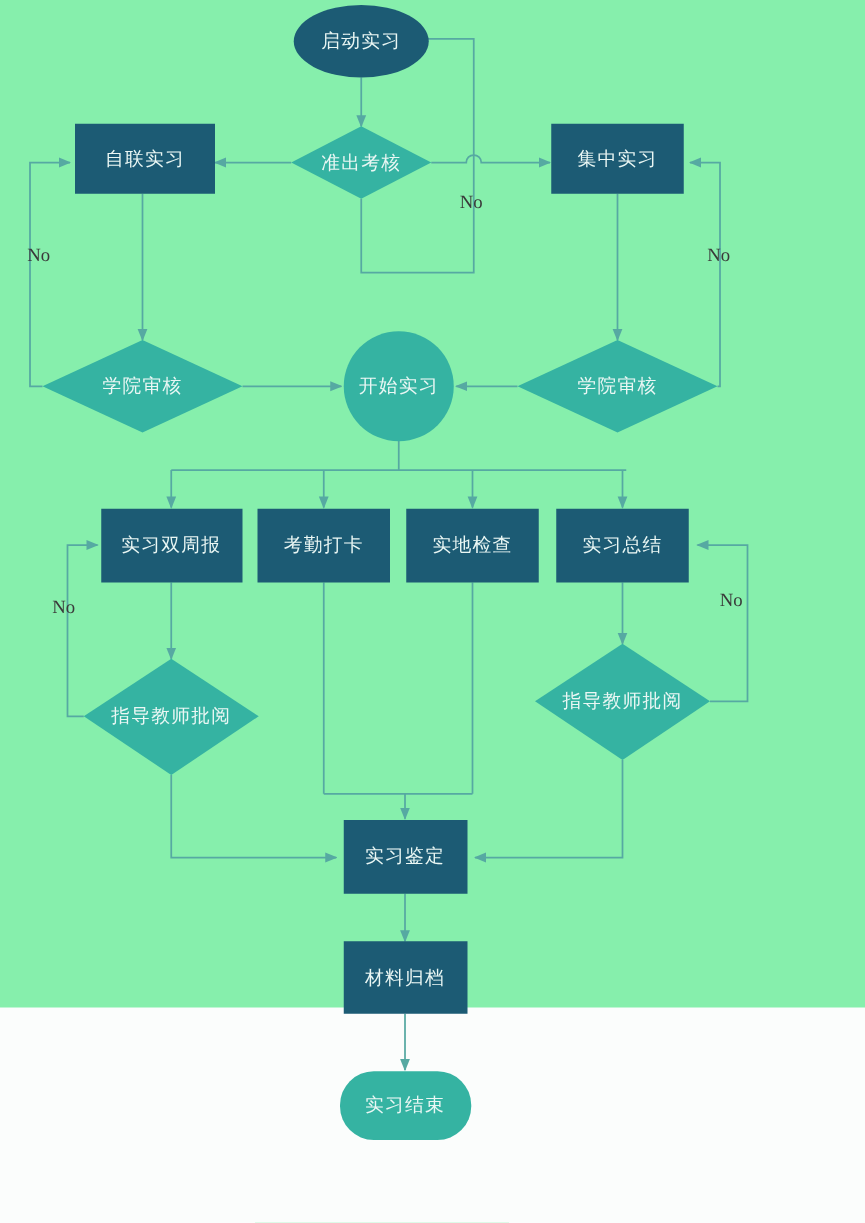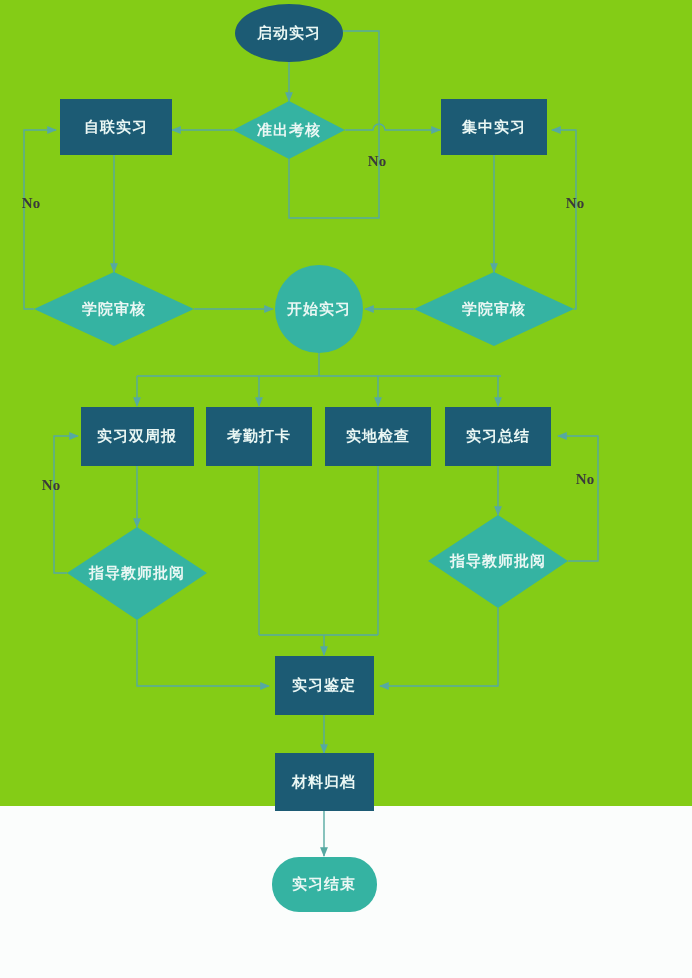--- a/index.html
+++ b/index.html
@@ -10,22 +10,21 @@
   body {
     width: 692px;
     height: 978px;
     font-family: "Liberation Sans", "DejaVu Sans", sans-serif;
     overflow: hidden;
   }
   #flowchart-root {
     position: relative;
     width: 692px;
     height: 806px;
-    background: #84cc16;
-    font-weight: bold;
+    background: #86efac;
   }
   svg.flow-canvas {
     position: absolute;
     top: 0; left: 0;
     width: 692px;
     height: 978px;
     display: block;
   }
   .node-label {
     font-family: "Liberation Sans", "DejaVu Sans", sans-serif;

